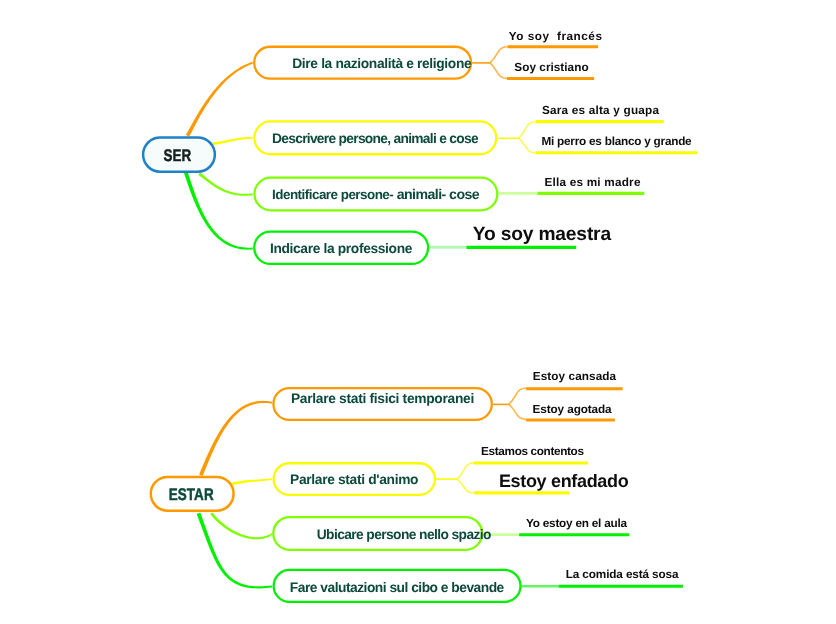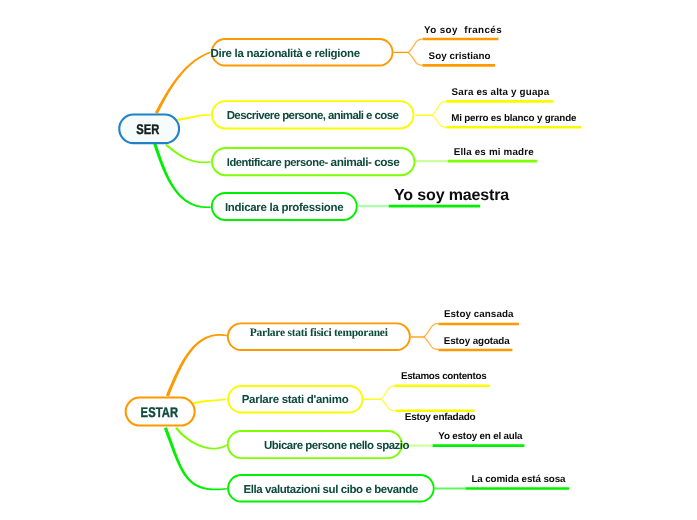--- a/index.html
+++ b/index.html
@@ -66,49 +66,49 @@
     <rect x="227.75" y="430.95" width="174" height="27.200000000000003" rx="13.600000000000001" ry="13.600000000000001" fill="#ffffff" stroke="#7dff00" stroke-width="1.9"></rect>
     <rect x="228.04999999999998" y="474.95" width="205.7" height="26.6" rx="13.3" ry="13.3" fill="#ffffff" stroke="#00f000" stroke-width="1.9"></rect>
   </svg>
 <div id="canvas">
   <div class="node root" style="left: 118.2px; top: 113.5px; width: 61.9px; height: 30.7px; background: transparent; color: rgb(21, 32, 31); font-size: 14px; letter-spacing: 0.1px; text-indent: 0.1px;">
       <span class="lbl" style="display: inline-block; transform: scaleX(0.8) translate(-2.2px, 0px); transform-origin: center center; -webkit-text-stroke: 0.4px currentcolor;">SER</span>
     </div>
   <div class="node root" style="left: 124.6px; top: 396.5px; width: 71.1px; height: 30.1px; background: transparent; color: rgb(13, 74, 60); font-size: 14px; letter-spacing: 0.1px; text-indent: 0.1px;">
       <span class="lbl" style="display: inline-block; transform: scaleX(0.8) translate(-1.5px, 0px); transform-origin: center center; -webkit-text-stroke: 0.4px currentcolor;">ESTAR</span>
     </div>
-  <div class="node topic" style="left: 194px; top: 38px; width: 182.6px; height: 28.5px; background: transparent; color: rgb(13, 74, 60); font-size: 11.5px; letter-spacing: -0.3px; text-indent: -0.3px;">
+  <div class="node topic" style="left: 227px; top: 38px; width: 182.6px; height: 28.5px; background: transparent; color: rgb(13, 74, 60); font-size: 11.5px; letter-spacing: -0.3px; text-indent: -0.3px;">
       <span class="lbl" style="display: inline-block; transform: translate(0px, 2px); transform-origin: center center;">Dire la nazionalità e religione</span>
     </div>
   <div class="node topic" style="left: 211px; top: 100.2px; width: 203.5px; height: 29.3px; background: transparent; color: rgb(13, 74, 60); font-size: 11.5px; letter-spacing: -0.594px; text-indent: -0.594px;">
       <span class="lbl" style="display: inline-block; transform: translate(0px, 2px); transform-origin: center center;">Descrivere persone, animali e cose</span>
     </div>
   <div class="node topic" style="left: 211.1px; top: 147.1px; width: 204.3px; height: 29.1px; background: transparent; color: rgb(13, 74, 60); font-size: 11.5px; letter-spacing: -0.444px; text-indent: -0.444px;">
       <span class="lbl" style="display: inline-block; transform: translate(0px, 2px); transform-origin: center center;"><span style="font-size: 11.2px; letter-spacing: -0.43px; white-space: pre; text-align: right;">Identificare persone-</span><span style="font-size: 11.8px; letter-spacing: -0.46px; white-space: pre;"> animali- cose</span></span>
     </div>
   <div class="node topic" style="left: 210.9px; top: 192px; width: 146.8px; height: 28.9px; background: transparent; color: rgb(13, 74, 60); font-size: 11.5px; letter-spacing: -0.297px; text-indent: -0.297px;">
       <span class="lbl" style="display: inline-block; transform: translate(0px, 2px); transform-origin: center center;">Indicare la professione</span>
     </div>
-  <div class="node topic" style="left: 226.9px; top: 322.4px; width: 183.9px; height: 19px; background: transparent; color: rgb(13, 74, 60); font-size: 11.5px; letter-spacing: -0.256px; text-indent: -0.256px; font-family: Liberation Serif, serif;">
+  <div class="node topic" style="left: 226.9px; top: 322.4px; width: 183.9px; height: 19px; background: transparent; color: rgb(13, 74, 60); font-size: 11.5px; letter-spacing: -0.256px; text-indent: -0.256px;">
       <span class="lbl" style="display: inline-block; transform: translate(0px, 2px); transform-origin: center center;">Parlare stati fisici temporanei</span>
     </div>
   <div class="node topic" style="left: 227.1px; top: 385.1px; width: 136.3px; height: 28.3px; background: transparent; color: rgb(13, 74, 60); font-size: 11.5px; letter-spacing: -0.283px; text-indent: -0.283px;">
       <span class="lbl" style="display: inline-block; transform: translate(0px, 2px); transform-origin: center center;">Parlare stati d'animo</span>
     </div>
   <div class="node topic" style="left: 226.8px; top: 430px; width: 175.9px; height: 29.1px; background: transparent; color: rgb(13, 74, 60); font-size: 11.5px; letter-spacing: -0.501px; text-indent: -0.501px;">
       <span class="lbl" style="display: inline-block; transform: translate(0px, 2px); transform-origin: center center; margin-left: 44px;">Ubicare persone nello spazio</span>
     </div>
   <div class="node topic" style="left: 227.1px; top: 474px; width: 207.6px; height: 28.5px; background: transparent; color: rgb(13, 74, 60); font-size: 11.5px; letter-spacing: -0.421px; text-indent: -0.421px;">
-      <span class="lbl" style="display: inline-block; transform: translate(0px, 2px); transform-origin: center center;">Ella valutazioni sul cibo e bevande</span>
+      <span class="lbl" style="display: inline-block; transform: translate(0px, 2px); transform-origin: center center;">Fare valutazioni sul cibo e bevande</span>
     </div>
   <div class="leaf" style="left: 423.5px; top: 26.319px; font-size: 9.8px; line-height: 9.8px; letter-spacing: 0.43px; text-indent: 0.43px; color: rgb(13, 13, 13); white-space: pre;">Yo soy  francés</div>
   <div class="leaf" style="left: 428.6px; top: 51.719px; font-size: 9.8px; line-height: 9.8px; letter-spacing: 0.03px; text-indent: 0.03px; color: rgb(13, 13, 13); white-space: pre; text-align: right;">Soy cristiano</div>
   <div class="leaf" style="left: 451.4px; top: 87.719px; font-size: 9.8px; line-height: 9.8px; letter-spacing: 0.18px; text-indent: 0.18px; color: rgb(13, 13, 13); white-space: pre;">Sara es alta y guapa</div>
   <div class="leaf" style="left: 451.4px; top: 113.619px; font-size: 9.8px; line-height: 9.8px; letter-spacing: -0.19px; text-indent: -0.19px; color: rgb(13, 13, 13); white-space: pre;">Mi perro es blanco y grande</div>
   <div class="leaf" style="left: 453.5px; top: 148.419px; font-size: 9.8px; line-height: 9.8px; letter-spacing: 0.18px; text-indent: 0.18px; color: rgb(13, 13, 13); white-space: pre;">Ella es mi madre</div>
   <div class="leaf" style="left: 394.1px; top: 190.267px; font-size: 16px; line-height: 11.4px; letter-spacing: -0.14px; text-indent: -0.14px; color: rgb(13, 13, 13); white-space: pre;">Yo soy maestra</div>
   <div class="leaf" style="left: 443.9px; top: 310.419px; font-size: 9.8px; line-height: 9.8px; letter-spacing: 0.07px; text-indent: 0.07px; color: rgb(13, 13, 13); white-space: pre;">Estoy cansada</div>
   <div class="leaf" style="left: 443.9px; top: 336.519px; font-size: 9.8px; line-height: 9.8px; letter-spacing: -0.09px; text-indent: -0.09px; color: rgb(13, 13, 13); white-space: pre;">Estoy agotada</div>
   <div class="leaf" style="left: 401.2px; top: 372.119px; font-size: 9.8px; line-height: 9.8px; letter-spacing: -0.29px; text-indent: -0.29px; color: rgb(13, 13, 13); white-space: pre;">Estamos contentos</div>
-  <div class="leaf" style="left: 405px; top: 397.019px; font-size: 10px; line-height: 9.8px; letter-spacing: -0.27px; text-indent: -0.27px; color: rgb(13, 13, 13); white-space: pre; margin-top: 16px;">Estoy enfadado</div>
+  <div class="leaf" style="left: 416px; top: 397.019px; font-size: 15px; line-height: 9.8px; letter-spacing: -0.27px; text-indent: -0.27px; color: rgb(13, 13, 13); white-space: pre;">Estoy enfadado</div>
   <div class="leaf" style="left: 438.5px; top: 431.919px; font-size: 9.8px; line-height: 9.8px; letter-spacing: -0.18px; text-indent: -0.18px; color: rgb(13, 13, 13); white-space: pre;">Yo estoy en el aula</div>
   <div class="leaf" style="left: 471.5px; top: 474.819px; font-size: 9.8px; line-height: 9.8px; letter-spacing: -0.1px; text-indent: -0.1px; color: rgb(13, 13, 13); white-space: pre;">La comida está sosa</div>
 </div>
 
 </body></html>

